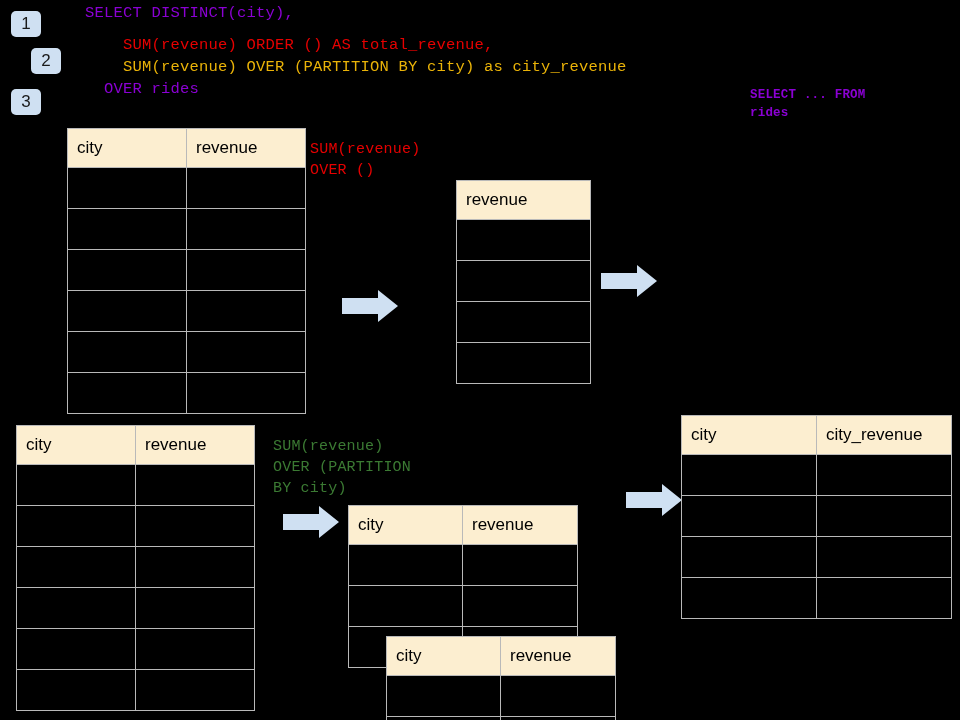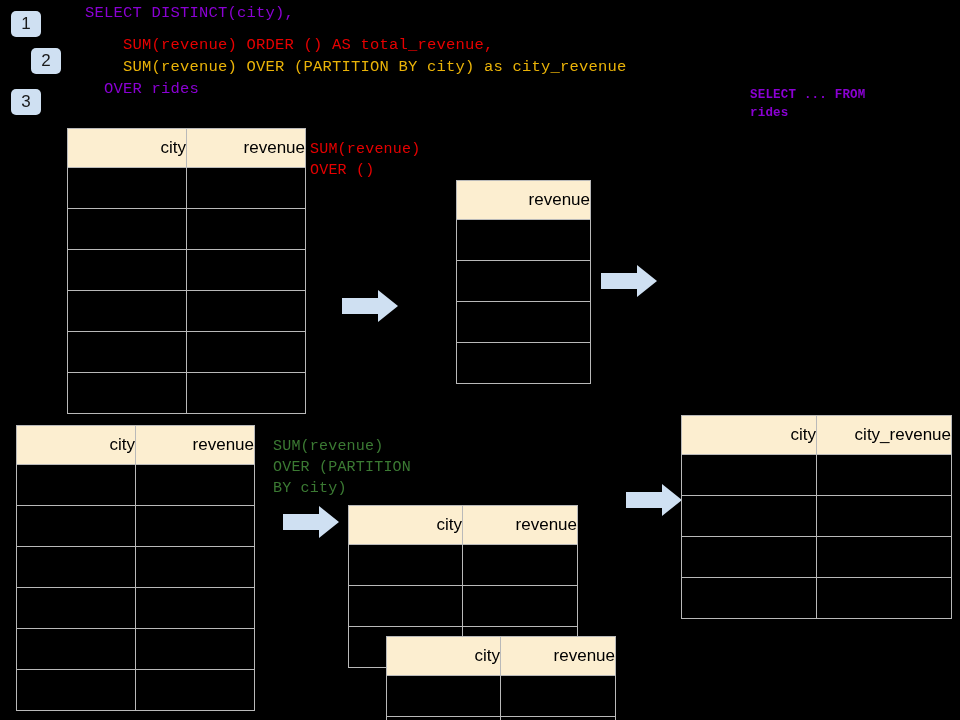--- a/index.html
+++ b/index.html
@@ -71,21 +71,21 @@
     border: 1px solid #b9b9b9;
     padding: 0;
     margin: 0;
   }
   .tbl th {
     background: #fceed0;
     color: #000000;
     font-family: "Liberation Sans", sans-serif;
     font-size: 17px;
     font-weight: normal;
-    text-align: right;
+    text-align: left;
     padding-left: 9px;
     height: 38px;
     vertical-align: middle;
     white-space: nowrap;
   }
   .tbl td {
     background: #000000;
     height: 40px;
   }
 

